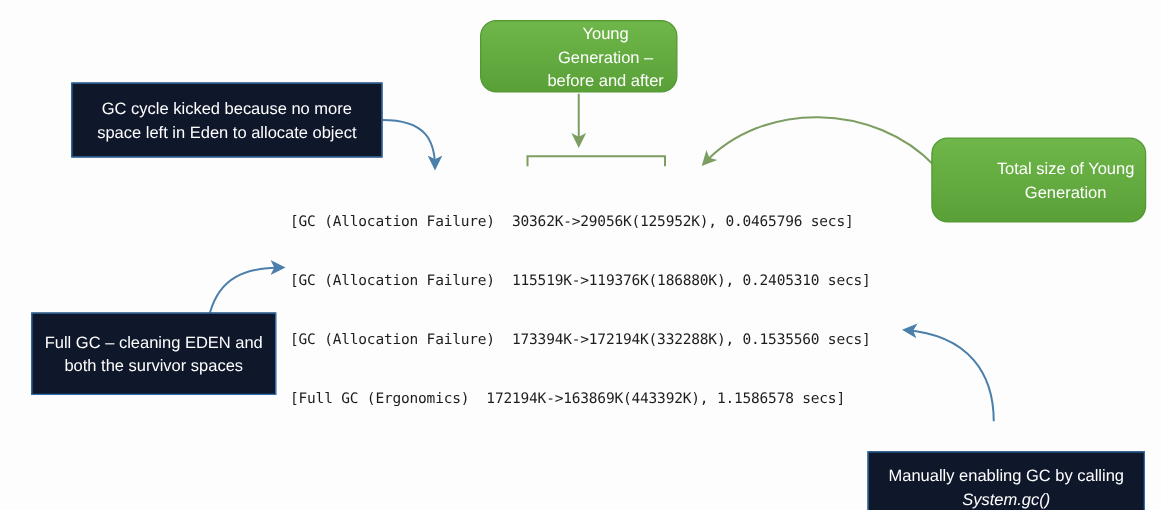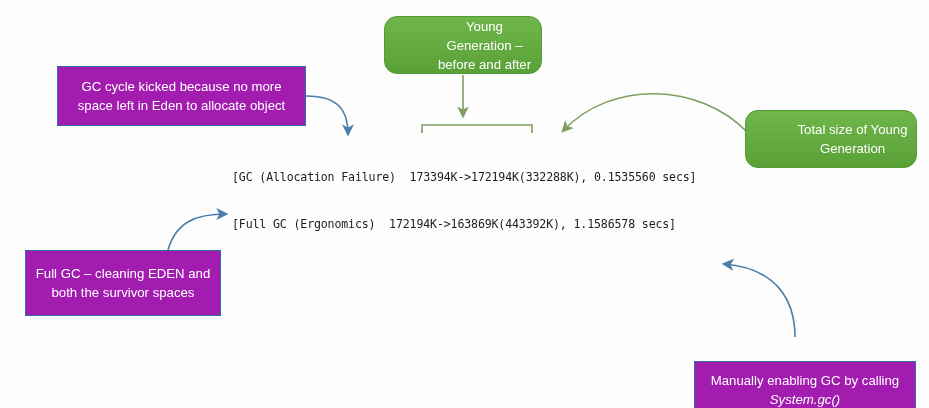--- a/index.html
+++ b/index.html
@@ -49,42 +49,42 @@
     box-sizing: border-box;
     display: flex;
     align-items: center;
     justify-content: center;
     text-align: center;
     color: #ffffff;
     font-size: 13.2px;
     line-height: 19px;
   }
   .callout.blue {
-    background: #a21caf;
+    background: #0f172a;
     border: 1px solid #2f6ea8;
   }
   .callout.green {
     background: #5fa83c;
     background-image: linear-gradient(to bottom, #6fb74a 0%, #59a037 100%);
     border-radius: 13px;
     border: 1px solid #549a34;
     padding-left: 43px;
   }
   .callout .txt {
     display: block;
     padding: 0 8px;
   }
   .callout .ital {
     font-style: italic;
   }
 
   #box-gc-cycle   { left: 57px;  top: 66px;  width: 249px; height: 60px; }
   #box-full-gc    { left: 25px;  top: 250px; width: 196px; height: 66px; }
   #box-young-gen  { left: 384px; top: 16px;  width: 158px; height: 58px; }
-  #box-total-size { left: 745px; top: 110px; width: 172px; height: 58px; }
+  #box-total-size { left: 745px; top: 110px; width: 172px; height: 68px; }
   #box-manual-gc  { left: 694px; top: 337px; width: 222px; height: 57px; margin-top: 24px; }
 </style>
 </head>
 <body>
 
 <div id="canvas">
 
   <svg class="svg-layer" viewBox="0 0 929 408" xmlns="http://www.w3.org/2000/svg">
     <defs>
       <marker id="arrow-green" markerWidth="9" markerHeight="9" refX="6" refY="4.5" orient="auto" markerUnits="strokeWidth">
@@ -111,20 +111,22 @@
     <g>
       <path d="M168,250 C176,222 196,214 226,214" stroke="#4a7fab" stroke-width="1.6" fill="none" marker-end="url(#arrow-blue)"></path>
     </g>
 
     <g>
       <path d="M795,337 C795,300 776,268 724,264" stroke="#4a7fab" stroke-width="1.6" fill="none" marker-end="url(#arrow-blue)"></path>
     </g>
   </svg>
 
   <div id="log-block">
+    <div class="log-line">[GC (Allocation Failure)  30362K-&gt;29056K(125952K), 0.0465796 secs]</div>
+    <div class="log-line">[GC (Allocation Failure)  115519K-&gt;119376K(186880K), 0.2405310 secs]</div>
     <div class="log-line">[GC (Allocation Failure)  173394K-&gt;172194K(332288K), 0.1535560 secs]</div>
     <div class="log-line">[Full GC (Ergonomics)  172194K-&gt;163869K(443392K), 1.1586578 secs]</div>
     
     
     
     
     
     
     
   </div>

